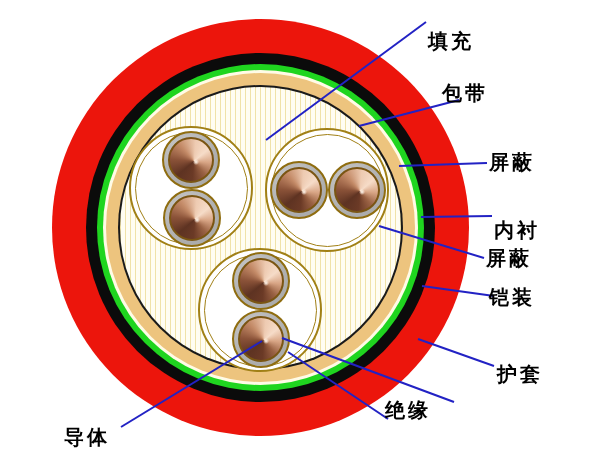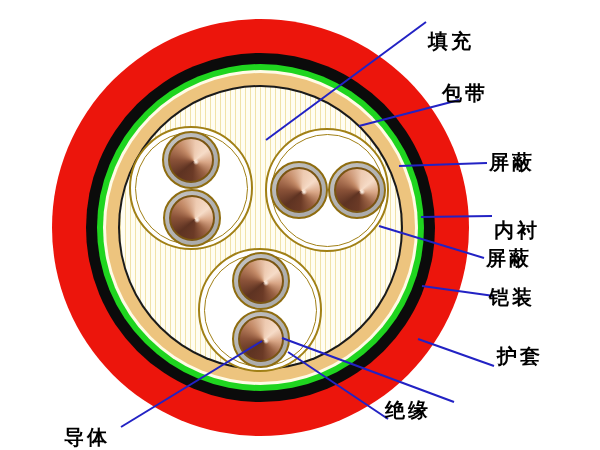--- a/index.html
+++ b/index.html
@@ -36,21 +36,21 @@
   .leaders{position:absolute;left:0;top:0;pointer-events:none;}
   .leaders line{stroke:var(--leader);stroke-width:2;}
   .label{position:absolute;font-weight:bold;font-size:20px;letter-spacing:3px;
          color:var(--label-text);white-space:nowrap;line-height:1;}
   #lbl-filling{left:428px;top:3px;margin-top:28px;}
   #lbl-binder{left:442px;top:83px;}
   #lbl-shield1{left:489px;top:152px;}
   #lbl-liner{left:494px;top:203px;margin-top:17px;}
   #lbl-shield2{left:486px;top:248px;}
   #lbl-armor{left:489px;top:287px;}
-  #lbl-sheath{left:497px;top:346px;}
+  #lbl-sheath{left:497px;top:364px;}
   #lbl-fire{left:456px;top:398px;}
   #lbl-insulation{left:385px;top:402px;font-family:Liberation Mono, monospace;}
   #lbl-conductor{left:64px;top:427px;}
 </style>
 </head>
 <body>
 
 <div class="stage">
 
   <div class="circle" id="c-sheath"></div>

